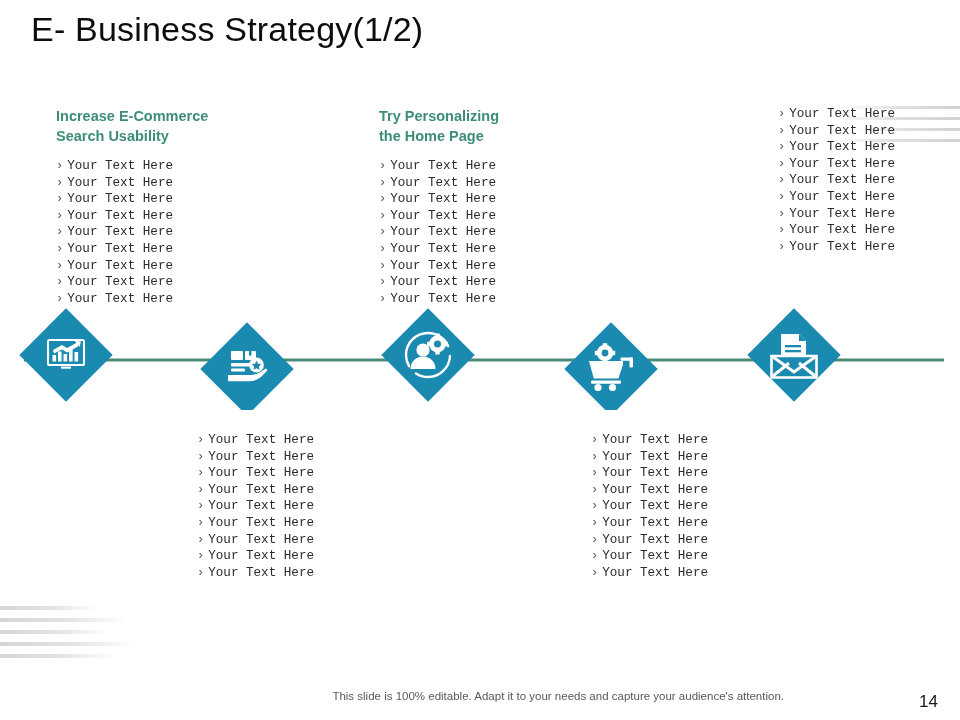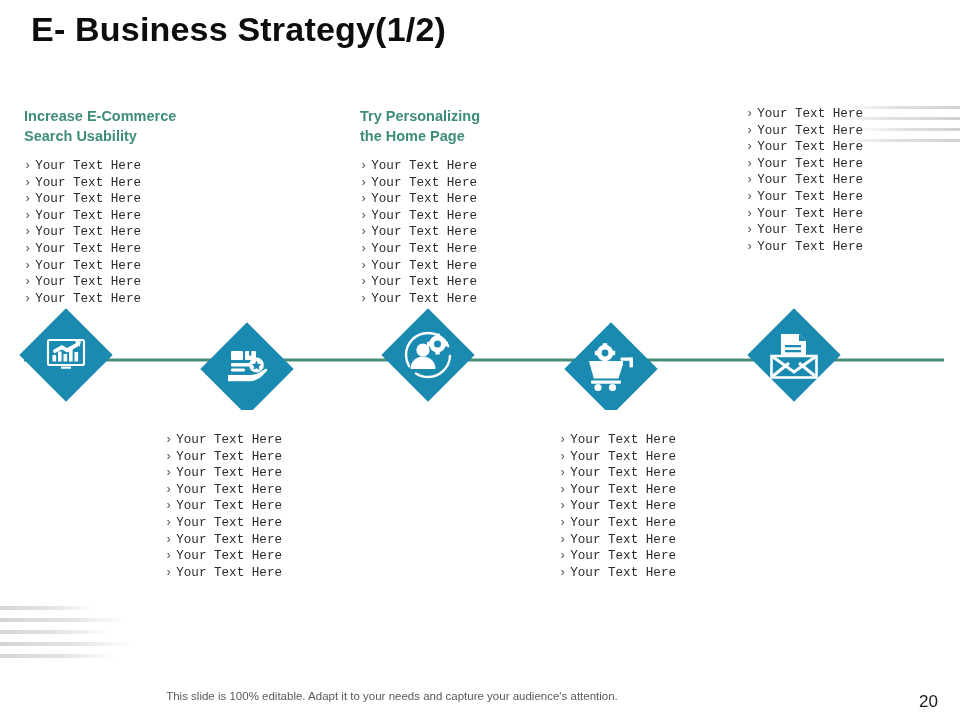--- a/index.html
+++ b/index.html
@@ -57,37 +57,37 @@
   .deco-bl span:nth-child(3) { top: 26px; width: 108px; }
   .deco-bl span:nth-child(4) { top: 38px; width: 136px; }
   .deco-bl span:nth-child(5) { top: 50px; width: 116px; }
 
   
   .title {
     position: absolute;
     left: 31px;
     top: 10px;
     font-size: 34px;
-    font-weight: 700;
+    font-weight: 400;
     color: #0d0d0d;
     letter-spacing: 0.2px;
     white-space: nowrap;
   }
 
   
   .timeline {
     position: absolute;
     left: 0;
     top: 305px;
     width: 960px;
     height: 105px;
   }
 
   
-  .block { position: absolute; }
+  .block { position: absolute; margin-left: 32px; }
   .block h3 {
     margin: 0 0 12px 0;
     font-size: 14.5px;
     font-weight: bold;
     line-height: 20px;
     color: #3d8d7a;
     white-space: pre-line;
   }
   .bullets { margin: 0; padding: 0; list-style: none; font-family: Liberation Mono, monospace; }
   .bullets li {
@@ -96,33 +96,33 @@
     color: #2b2b2b;
     white-space: nowrap;
   }
   .bullets li .chev {
     color: #555555;
     font-size: 12px;
     margin-right: 4px;
   }
 
   .blk-top-1 { left: 24px;  top: 106px; }
-  .blk-top-2 { left: 360px; top: 106px; }
+  .blk-top-2 { left: 347px; top: 106px; }
   .blk-top-3 { left: 746px; top: 106px; }
   .blk-bot-1 { left: 165px; top: 418px; }
   .blk-bot-2 { left: 559px; top: 418px; }
   .blk-bot-1 .bullets, .blk-bot-2 .bullets { margin-top: 14px; }
 
   
   .footer-note {
     position: absolute;
     left: 0;
     top: 690px;
     width: 784px;
-    text-align: center;
+    text-align: right;
     font-size: 11.5px;
     color: #595959;
   }
   .page-num {
     position: absolute;
     right: 22px;
     top: 692px;
     font-size: 17px;
     color: #1a1a1a;
   }
@@ -305,15 +305,15 @@
         <li><span class="chev">›</span><span>Your Text Here</span></li>
         <li><span class="chev">›</span><span>Your Text Here</span></li>
         <li><span class="chev">›</span><span>Your Text Here</span></li>
         <li><span class="chev">›</span><span>Your Text Here</span></li>
         <li><span class="chev">›</span><span>Your Text Here</span></li>
         <li><span class="chev">›</span><span>Your Text Here</span></li>
       </ul>
   </div>
 
   <div class="footer-note">This slide is 100% editable. Adapt it to your needs and capture your audience's attention.</div>
-  <div class="page-num">20</div>
+  <div class="page-num">14</div>
 
 </div>
 
 </body></html>

